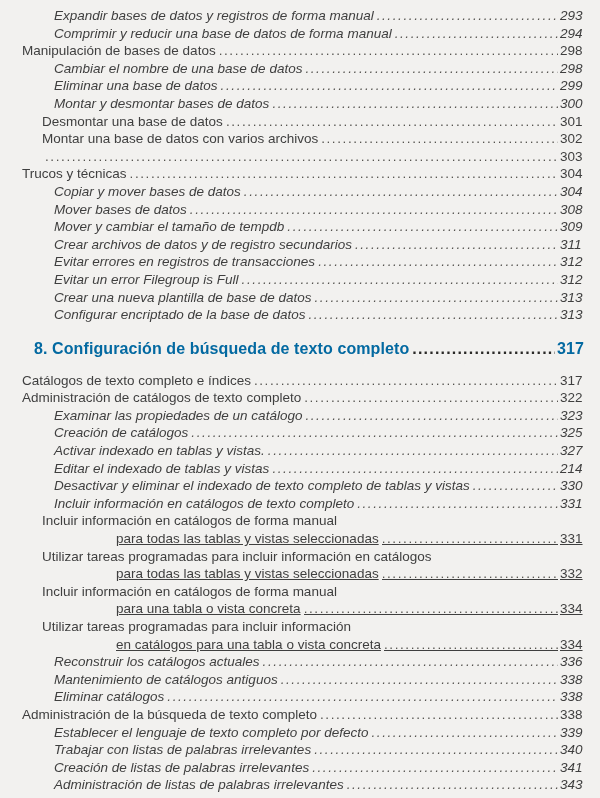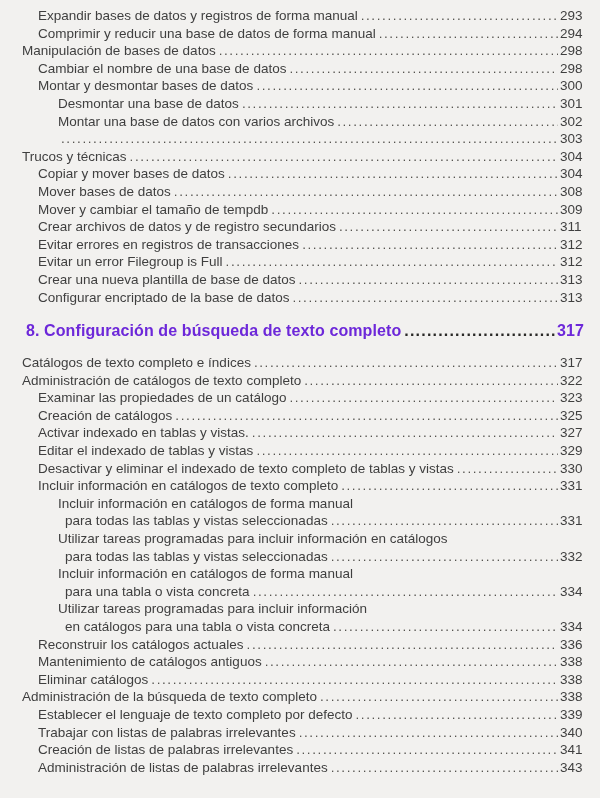--- a/index.html
+++ b/index.html
@@ -38,29 +38,29 @@
   }
   .dots::after {
     content: "......................................................................................................................................................................";
   }
   .page-num {
     min-width: 27px;
     text-align: left;
     white-space: nowrap;
   }
   .i0 { padding-left: 22px; }
-  .i1 { padding-left: 38px; }
-  .i2 { padding-left: 58px; }
-  .i3 { padding-left: 65px; }
+  .i1 { padding-left: 54px; font-style: italic; }
+  .i2 { padding-left: 42px; }
+  .i3 { padding-left: 116px; text-decoration: underline; }
   .heading-row {
     font-size: 16px;
     font-weight: bold;
     line-height: 21px;
-    color: #6d28d9;
-    margin: 14px 0 12px 4px;
+    color: #0369a1;
+    margin: 14px 0 12px 12px;
     letter-spacing: 0.1px;
   }
   .heading-row .dots {
     letter-spacing: 1.2px;
     color: #2a2927;
     margin-bottom: 1px;
   }
   .heading-row .page-num {
     min-width: 30px;
   }
@@ -83,20 +83,25 @@
       <span class="label">Manipulación de bases de datos</span>
       <span class="dots"></span>
       <span class="page-num">298</span>
     </div>
     <div class="row i1">
       <span class="label">Cambiar el nombre de una base de datos</span>
       <span class="dots"></span>
       <span class="page-num">298</span>
     </div>
     <div class="row i1">
+      <span class="label">Eliminar una base de datos</span>
+      <span class="dots"></span>
+      <span class="page-num">299</span>
+    </div>
+    <div class="row i1">
       <span class="label">Montar y desmontar bases de datos</span>
       <span class="dots"></span>
       <span class="page-num">300</span>
     </div>
     <div class="row i2">
       <span class="label">Desmontar una base de datos</span>
       <span class="dots"></span>
       <span class="page-num">301</span>
     </div>
     <div class="row i2">
@@ -179,21 +184,21 @@
       <span class="page-num">325</span>
     </div>
     <div class="row i1">
       <span class="label">Activar indexado en tablas y vistas.</span>
       <span class="dots"></span>
       <span class="page-num">327</span>
     </div>
     <div class="row i1">
       <span class="label">Editar el indexado de tablas y vistas</span>
       <span class="dots"></span>
-      <span class="page-num">329</span>
+      <span class="page-num">214</span>
     </div>
     <div class="row i1">
       <span class="label">Desactivar y eliminar el indexado de texto completo de tablas y vistas</span>
       <span class="dots"></span>
       <span class="page-num">330</span>
     </div>
     <div class="row i1">
       <span class="label">Incluir información en catálogos de texto completo</span>
       <span class="dots"></span>
       <span class="page-num">331</span>

